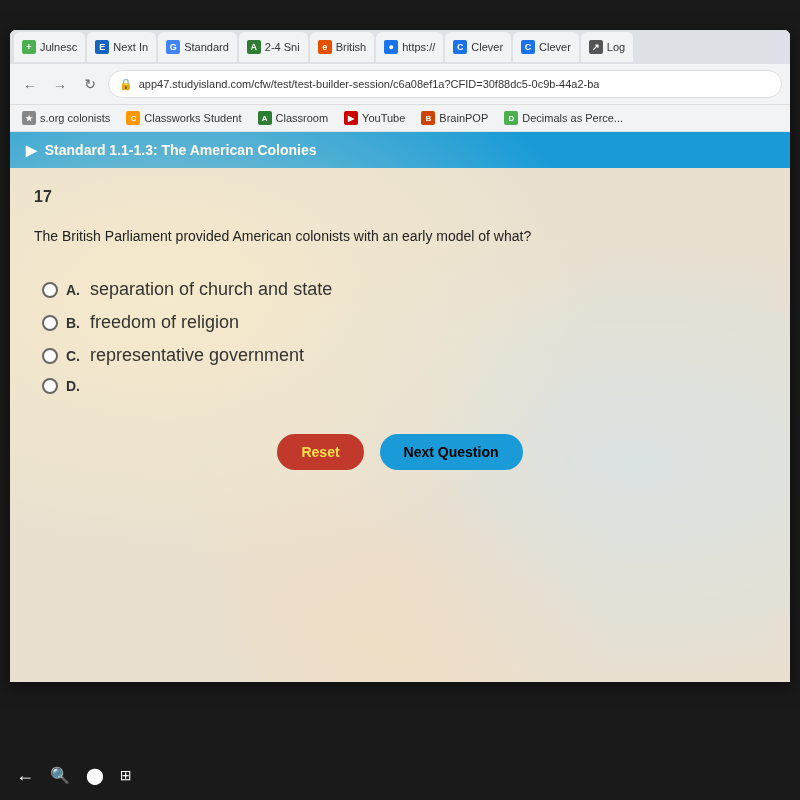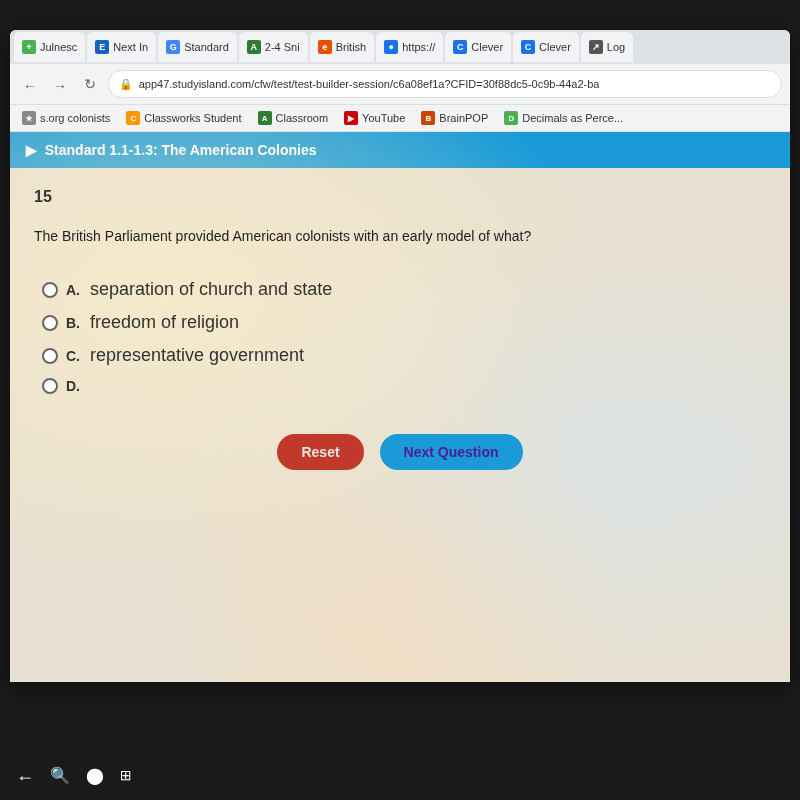--- a/index.html
+++ b/index.html
@@ -240,32 +240,32 @@
     .buttons-area {
       display: flex;
       justify-content: center;
       gap: 16px;
       margin-top: 40px;
       padding-bottom: 20px;
     }
 
     .btn-reset {
       background: #c0392b;
-      color: #e5e5e5;
+      color: #fde047;
       border: none;
       border-radius: 20px;
       padding: 10px 24px;
       font-size: 14px;
       font-weight: bold;
       cursor: pointer;
     }
 
     .btn-next {
       background: #1a9bd7;
-      color: #4c1d95;
+      color: #000000;
       border: none;
       border-radius: 20px;
       padding: 10px 24px;
       font-size: 14px;
       font-weight: bold;
       cursor: pointer;
     }
 
     
     .taskbar {
@@ -369,21 +369,21 @@
   </div>
 
   <div class="content-area">
 
     <div class="standard-header">
       <span class="arrow-icon">▶</span>
       <span class="standard-title">Standard 1.1-1.3: The American Colonies</span>
     </div>
 
     <div class="question-container">
-      <div class="question-number">15</div>
+      <div class="question-number">17</div>
 
       <div class="question-text">The British Parliament provided American colonists with an early model of what?</div>
 
       <div class="options-list">
         <div class="option-item">
           <div class="radio-circle"></div>
           <span class="option-letter">A.</span>
           <span class="option-text">separation of church and state</span>
         </div>
         <div class="option-item">

